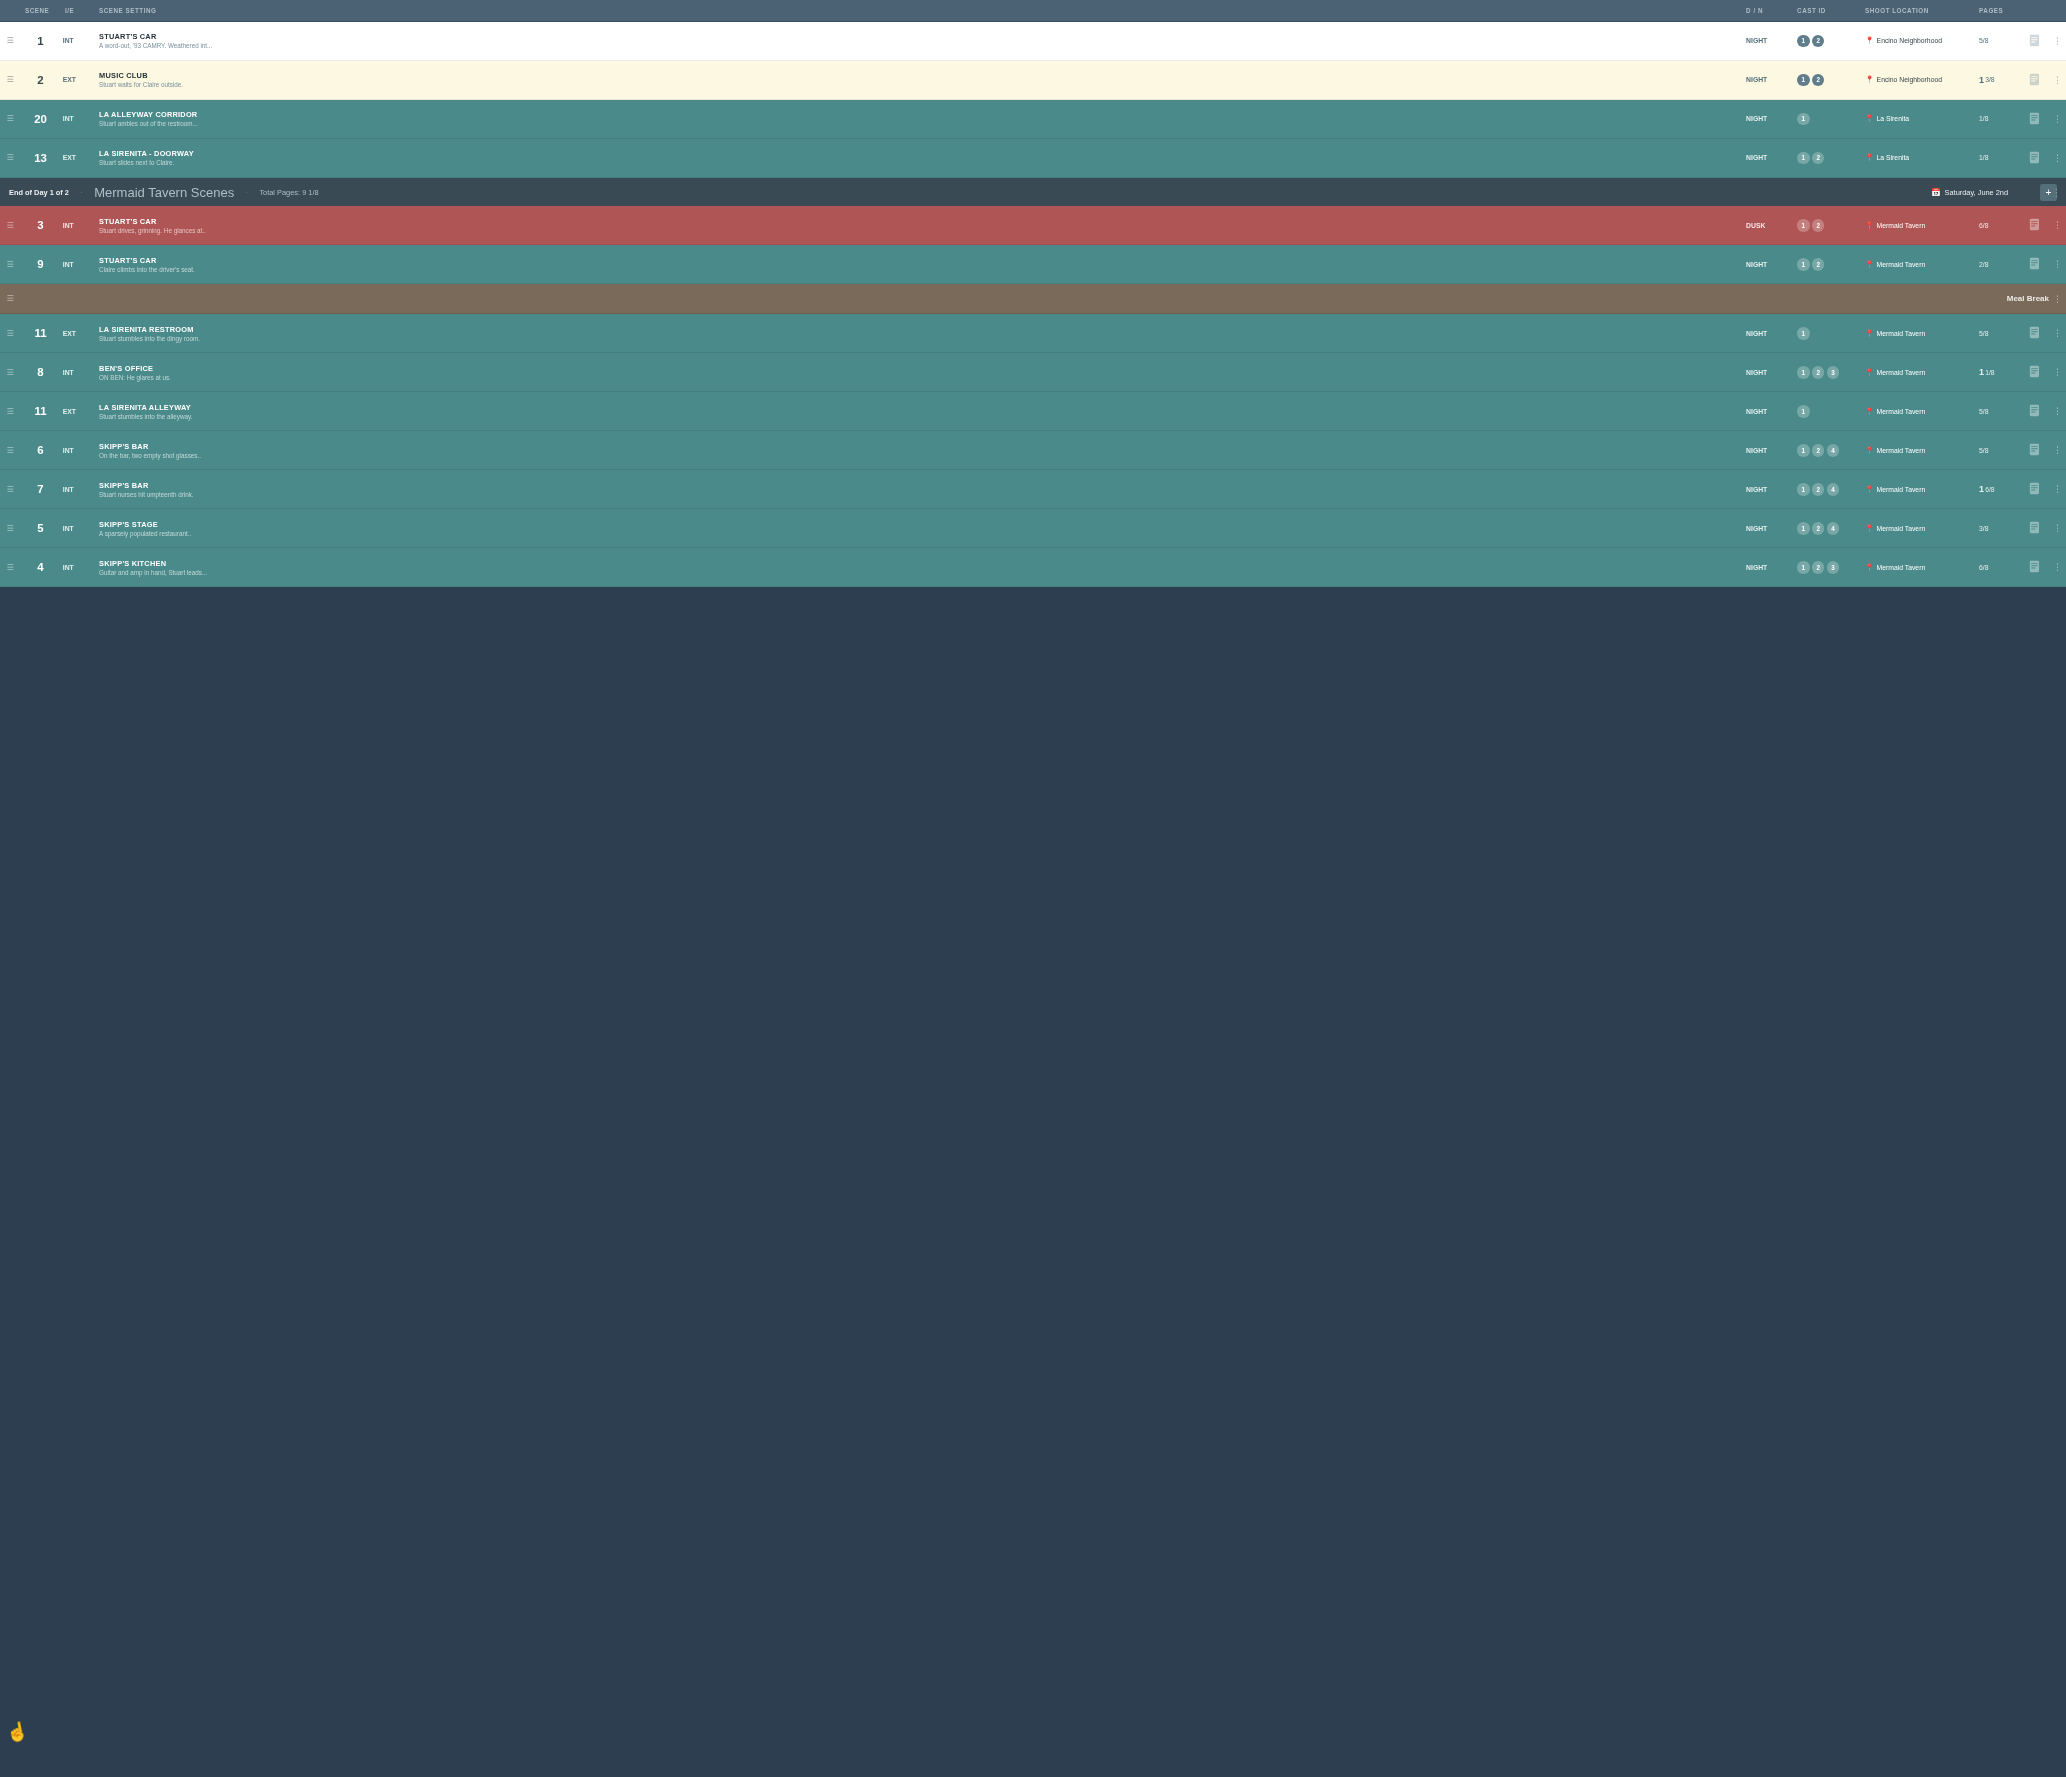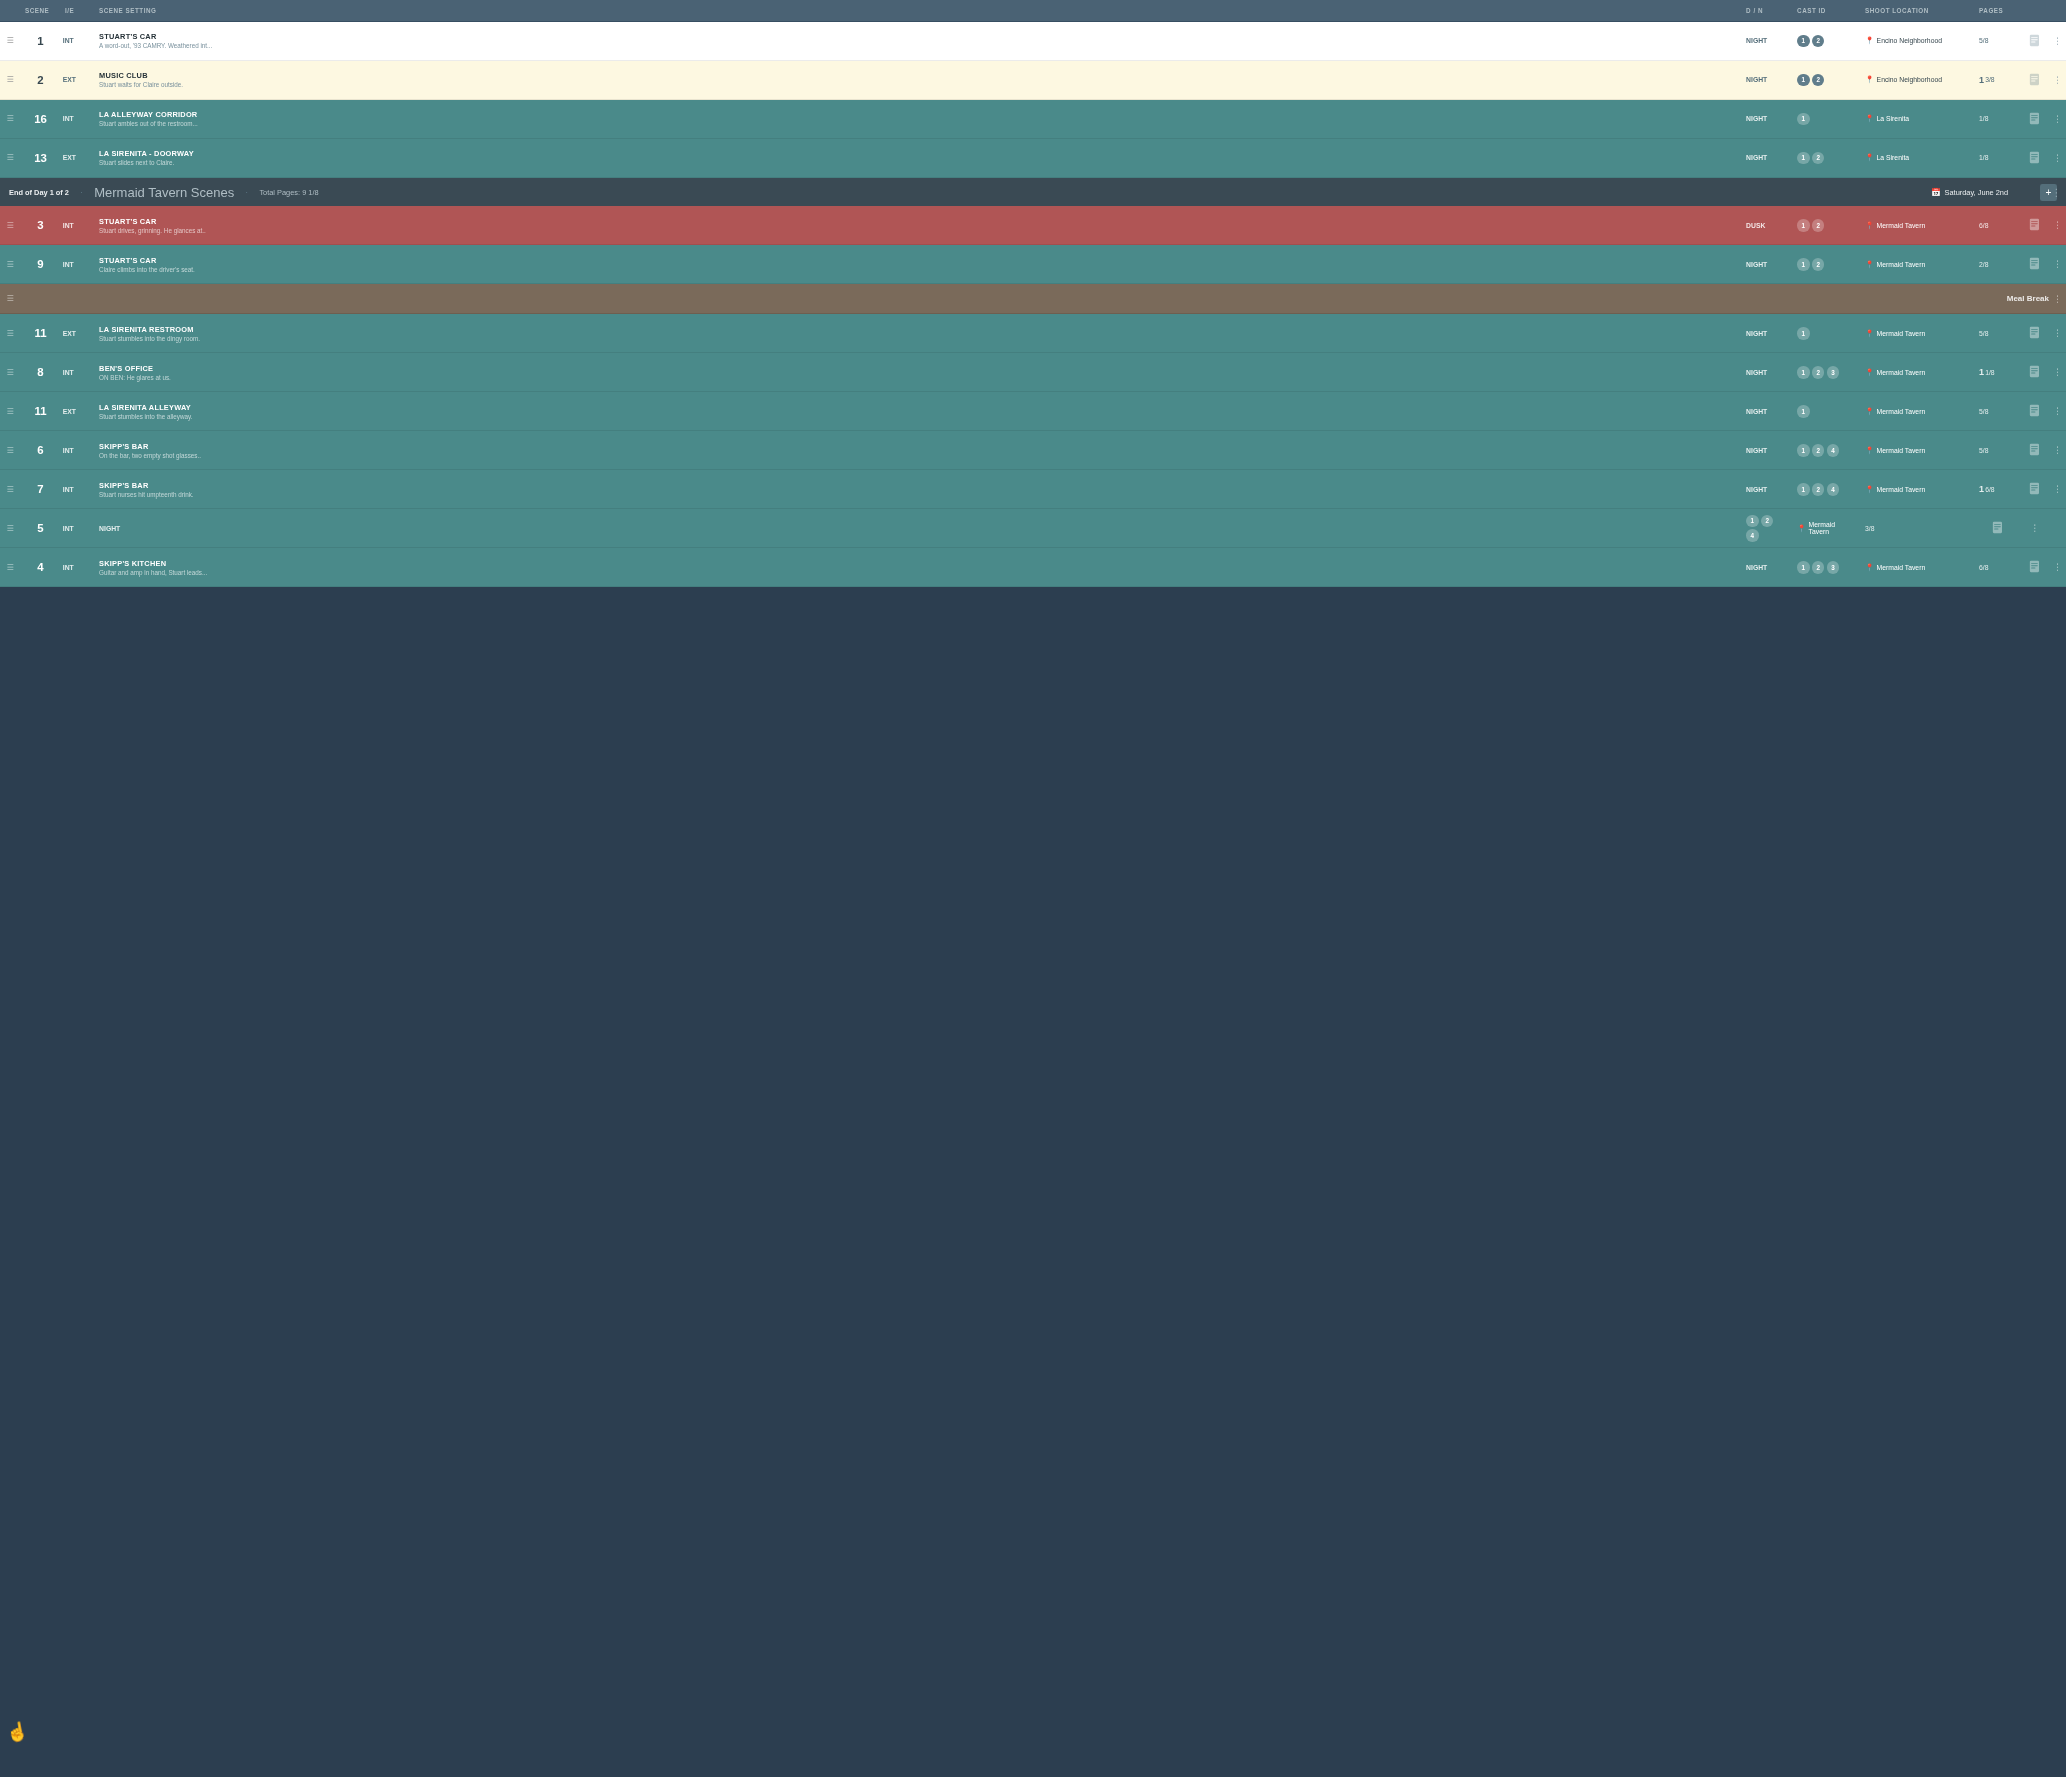--- a/index.html
+++ b/index.html
@@ -343,21 +343,21 @@
         <rect x="7" y="7" width="12" height="1.5" rx="1" fill="#fff"></rect>
         <rect x="7" y="11" width="12" height="1.5" rx="1" fill="#fff"></rect>
         <rect x="7" y="15" width="8" height="1.5" rx="1" fill="#fff"></rect>
       </svg>
     </div>
     <div class="more-btn">⋮</div>
   </div>
 
   <div class="scene-row row-teal">
     <div class="drag-handle drag-handle-teal">☰</div>
-    <div class="scene-num scene-num-teal">16</div>
+    <div class="scene-num scene-num-teal">20</div>
     <div class="ie-badge ie-badge-teal">INT</div>
     <div class="scene-desc">
       <div class="scene-title scene-title-teal">LA ALLEYWAY CORRIDOR</div>
       <div class="scene-sub scene-sub-teal">Stuart ambles out of the restroom...</div>
     </div>
     <div class="dn-cell dn-teal">NIGHT</div>
     <div class="cast-cell">
       <div class="cast-num cast-num-teal">1</div>
     </div>
     <div class="location-cell location-teal">
@@ -632,20 +632,24 @@
         <rect x="7" y="15" width="8" height="1.5" rx="1" fill="#4a8a8a"></rect>
       </svg>
     </div>
     <div class="more-btn more-btn-teal">⋮</div>
   </div>
 
   <div class="scene-row row-teal">
     <div class="drag-handle drag-handle-teal">☰</div>
     <div class="scene-num scene-num-teal">5</div>
     <div class="ie-badge ie-badge-teal">INT</div>
+    <div class="scene-desc">
+      <div class="scene-title scene-title-teal">SKIPP'S STAGE</div>
+      <div class="scene-sub scene-sub-teal">A sparsely populated restaurant..</div>
+    </div>
     <div class="dn-cell dn-teal">NIGHT</div>
     <div class="cast-cell">
       <div class="cast-num cast-num-teal">1</div>
       <div class="cast-num cast-num-teal">2</div>
       <div class="cast-num cast-num-teal">4</div>
     </div>
     <div class="location-cell location-teal">
       <span class="pin-icon">📍</span>
       <span>Mermaid Tavern</span>
     </div>

